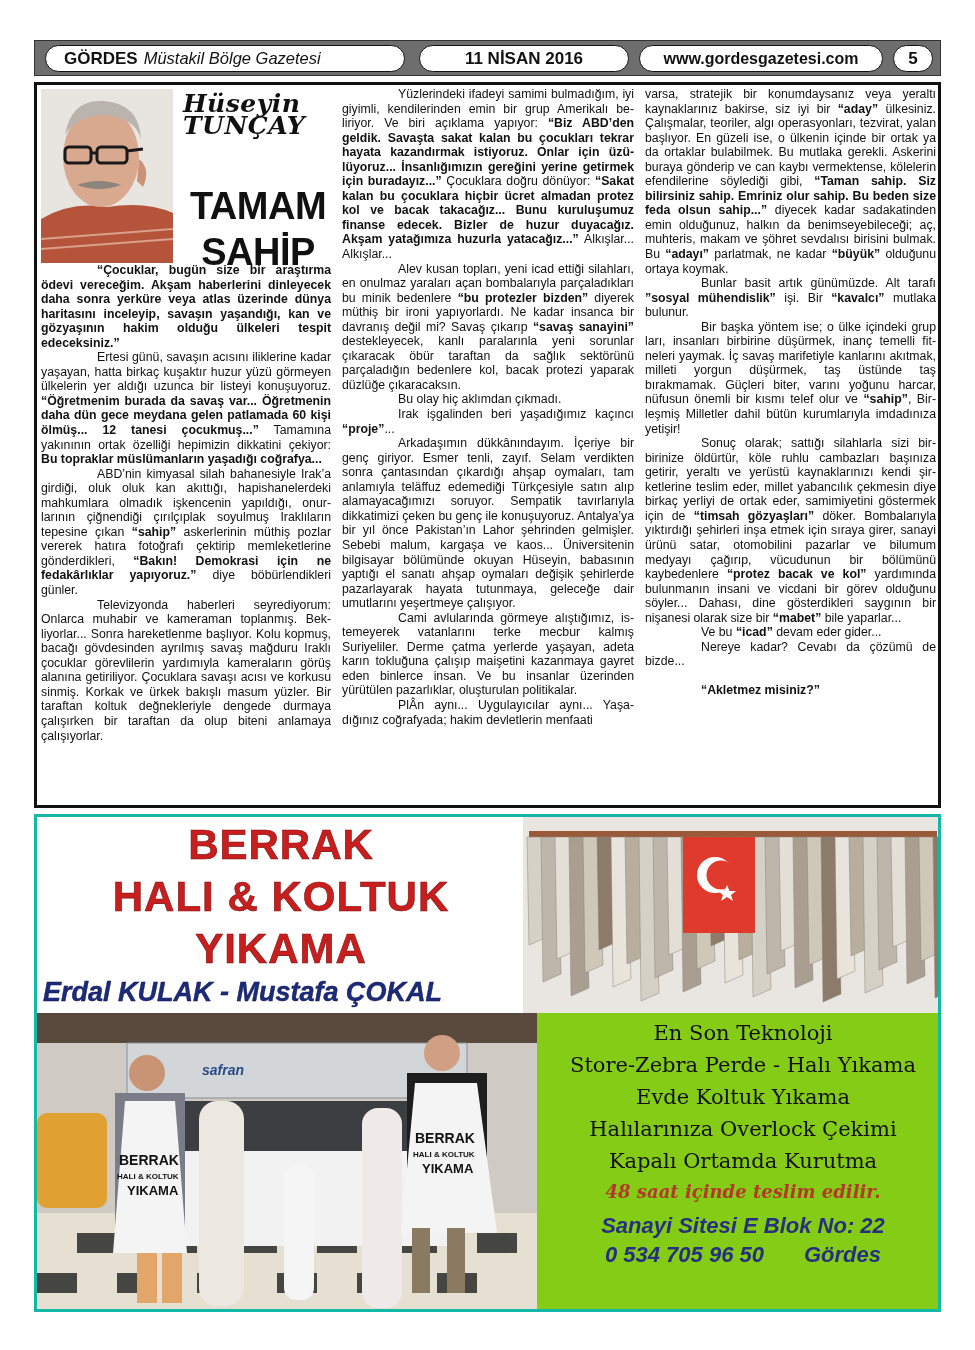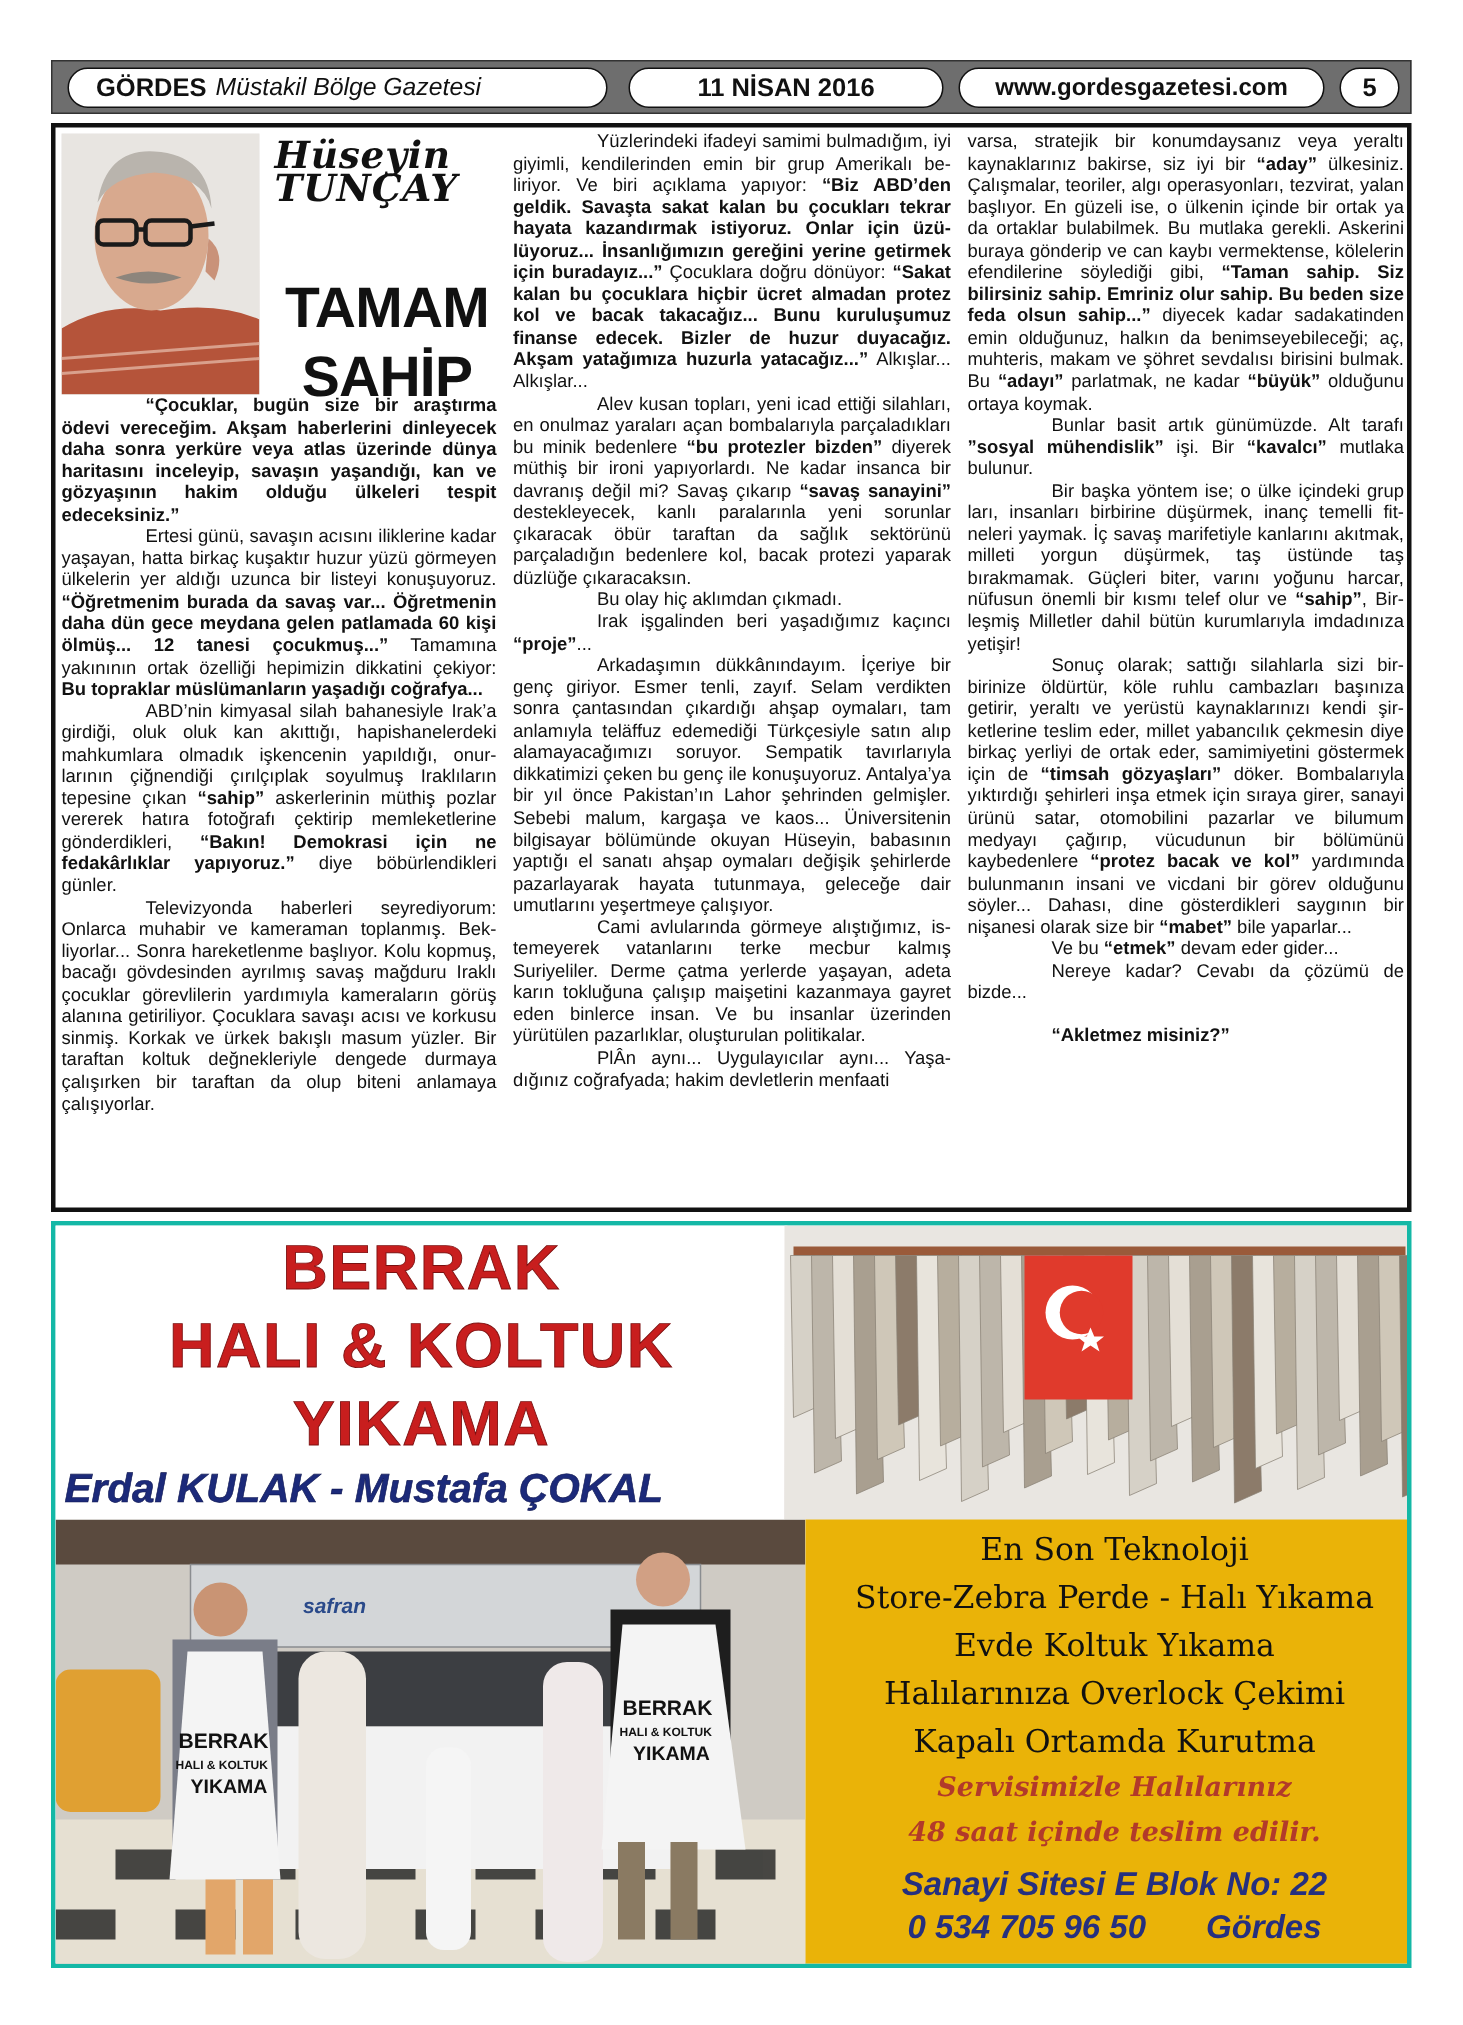--- a/index.html
+++ b/index.html
@@ -83,21 +83,21 @@
     position: absolute; left: 486px; top: 0; width: 418px; height: 196px;
     background: linear-gradient(180deg, #ece9e4 0%, #d9d4cc 100%);
     overflow: hidden;
   }
   .ad-photo {
     position: absolute; left: 0; top: 196px; width: 500px; height: 299px;
     background: #d8d6d2; overflow: hidden;
   }
   .ad-services {
     position: absolute; left: 500px; top: 196px; width: 412px; height: 299px;
-    background: #eab308; text-align: center;
+    background: #84cc16; text-align: center;
   }
   .svc {
     font-family: "DejaVu Serif", serif; font-size: 21px; line-height: 32px; color: #111;
   }
   .svc-first { margin-top: 4px; }
   .svc-red {
     font-family: "DejaVu Serif", serif; font-style: italic; font-weight: bold;
     font-size: 18px; line-height: 30px; color: #b23a2a;
   }
   .svc-blue {
@@ -157,21 +157,21 @@
       <p class="ind"><span>Irak işgalinden beri yaşadığımız kaçıncı </span><b>“proje”</b><span>...</span></p>
       <p class="ind"><span>Arkadaşımın dükkânındayım. İçeriye bir genç giriyor. Esmer tenli, zayıf. Selam verdikten sonra çantasından çıkardığı ahşap oymaları, tam anlamıyla teläffuz edemediği Türkçesiyle satın alıp alamayacağımızı soruyor. Sempatik tavırlarıyla dikkatimizi çeken bu genç ile konuşuyoruz. An­talya’ya bir yıl önce Pakistan’ın Lahor şehrinden gelmişler. Sebebi malum, kargaşa ve kaos... Üniversitenin bilgisayar bölümünde okuyan Hüseyin, babasının yaptığı el sanatı ahşap oy­maları değişik şehirlerde pazarlayarak hayata tu­tunmaya, geleceğe dair umutlarını yeşertmeye çalışıyor.</span></p>
       <p class="ind"><span>Cami avlularında görmeye alıştığımız, is­temeyerek vatanlarını terke mecbur kalmış Suriyeliler. Derme çatma yerlerde yaşayan, adeta karın tokluğuna çalışıp maişetini kazanmaya gayret eden binlerce insan. Ve bu insanlar üzerinden yürütülen pazarlıklar, oluşturulan politikalar.</span></p>
       <p class="ind"><span>PlÂn aynı... Uygulayıcılar aynı... Yaşa­dığınız coğrafyada; hakim devletlerin menfaati</span></p>
     </div>
   <div class="col col3">
       <p><span>varsa, stratejik bir konumdaysanız veya yeraltı kaynaklarınız bakirse, siz iyi bir </span><b>“aday”</b><span> ülkesiniz. Çalışmalar, teoriler, algı operasyonları, tezvirat, yalan başlıyor. En güzeli ise, o ülkenin içinde bir ortak ya da ortaklar bulabilmek. Bu mutlaka gerekli. Askerini buraya gönderip ve can kaybı vermektense, kölelerin efendilerine söylediği gibi, </span><b>“Taman sahip. Siz bilirsiniz sahip. Emriniz olur sahip. Bu beden size feda olsun sahip...”</b><span> diye­cek kadar sadakatinden emin olduğunuz, halkın da benimseyebileceği; aç, muhteris, makam ve şöhret sevdalısı birisini bulmak. Bu </span><b>“adayı”</b><span> par­latmak, ne kadar </span><b>“büyük”</b><span> olduğunu ortaya koy­mak.</span></p>
       <p class="ind"><span>Bunlar basit artık günümüzde. Alt tarafı </span><b>”sosyal mühendislik”</b><span> işi. Bir </span><b>“kavalcı”</b><span> mutlaka bulunur.</span></p>
       <p class="ind"><span>Bir başka yöntem ise; o ülke içindeki grup ları, insanları birbirine düşürmek, inanç temelli fit­neleri yaymak. İç savaş marifetiyle kanlarını akıt­mak, milleti yorgun düşürmek, taş üstünde taş bırakmamak. Güçleri biter, varını yoğunu harcar, nüfusun önemli bir kısmı telef olur ve </span><b>“sahip”</b><span>, Bir­leşmiş Milletler dahil bütün kurumlarıyla im­dadınıza yetişir!</span></p>
       <p class="ind"><span>Sonuç olarak; sattığı silahlarla sizi bir­birinize öldürtür, köle ruhlu cambazları başınıza getirir, yeraltı ve yerüstü kaynaklarınızı kendi şir­ketlerine teslim eder, millet yabancılık çekmesin diye birkaç yerliyi de ortak eder, samimiyetini göstermek için de </span><b>“timsah gözyaşları”</b><span> döker. Bombalarıyla yıktırdığı şehirleri inşa etmek için sıraya girer, sanayi ürünü satar, otomobilini pazarlar ve bilumum medyayı çağırıp, vücudunun bir bölümünü kaybedenlere </span><b>“protez bacak ve kol”</b><span> yardımında bulunmanın insani ve vicdani bir görev olduğunu söyler... Dahası, dine gösterdikleri saygının bir nişanesi olarak size bir </span><b>“mabet”</b><span> bile yaparlar...</span></p>
-      <p class="ind"><span>Ve bu </span><b>“etmek”</b><span> devam eder gider...</span></p>
+      <p class="ind"><span>Ve bu </span><b>“icad”</b><span> devam eder gider...</span></p>
       <p class="ind"><span>Nereye kadar? Cevabı da çözümü de bizde...</span></p>
       <div style="height: 14px;"></div>
       <p class="ind"><b>“Akletmez misiniz?”</b></p>
     </div>
 </div>
 
 <div class="ad">
   <div class="ad-title-box">
     <div class="ad-title l1">BERRAK</div>
     <div class="ad-title l2">HALI &amp; KOLTUK</div>
@@ -271,21 +271,20 @@
       <text x="385" y="160" font-family="Liberation Sans, sans-serif" font-weight="bold" font-size="13" fill="#111">YIKAMA</text>
     </svg>
   </div>
 
   <div class="ad-services">
     <div class="svc svc-first">En Son Teknoloji</div>
     <div class="svc">Store-Zebra Perde - Halı Yıkama</div>
     <div class="svc">Evde Koltuk Yıkama</div>
     <div class="svc">Halılarınıza Overlock Çekimi</div>
     <div class="svc">Kapalı Ortamda Kurutma</div>
-    <div class="svc-red">Servisimizle Halılarınız</div>
     <div class="svc-red">48 saat içinde teslim edilir.</div>
     <div class="svc-blue addr">Sanayi Sitesi E Blok No: 22</div>
     <div class="svc-blue phone-row">
       <span>0 534 705 96 50</span>
       <span>Gördes</span>
     </div>
   </div>
 </div>
 
 </body></html>

